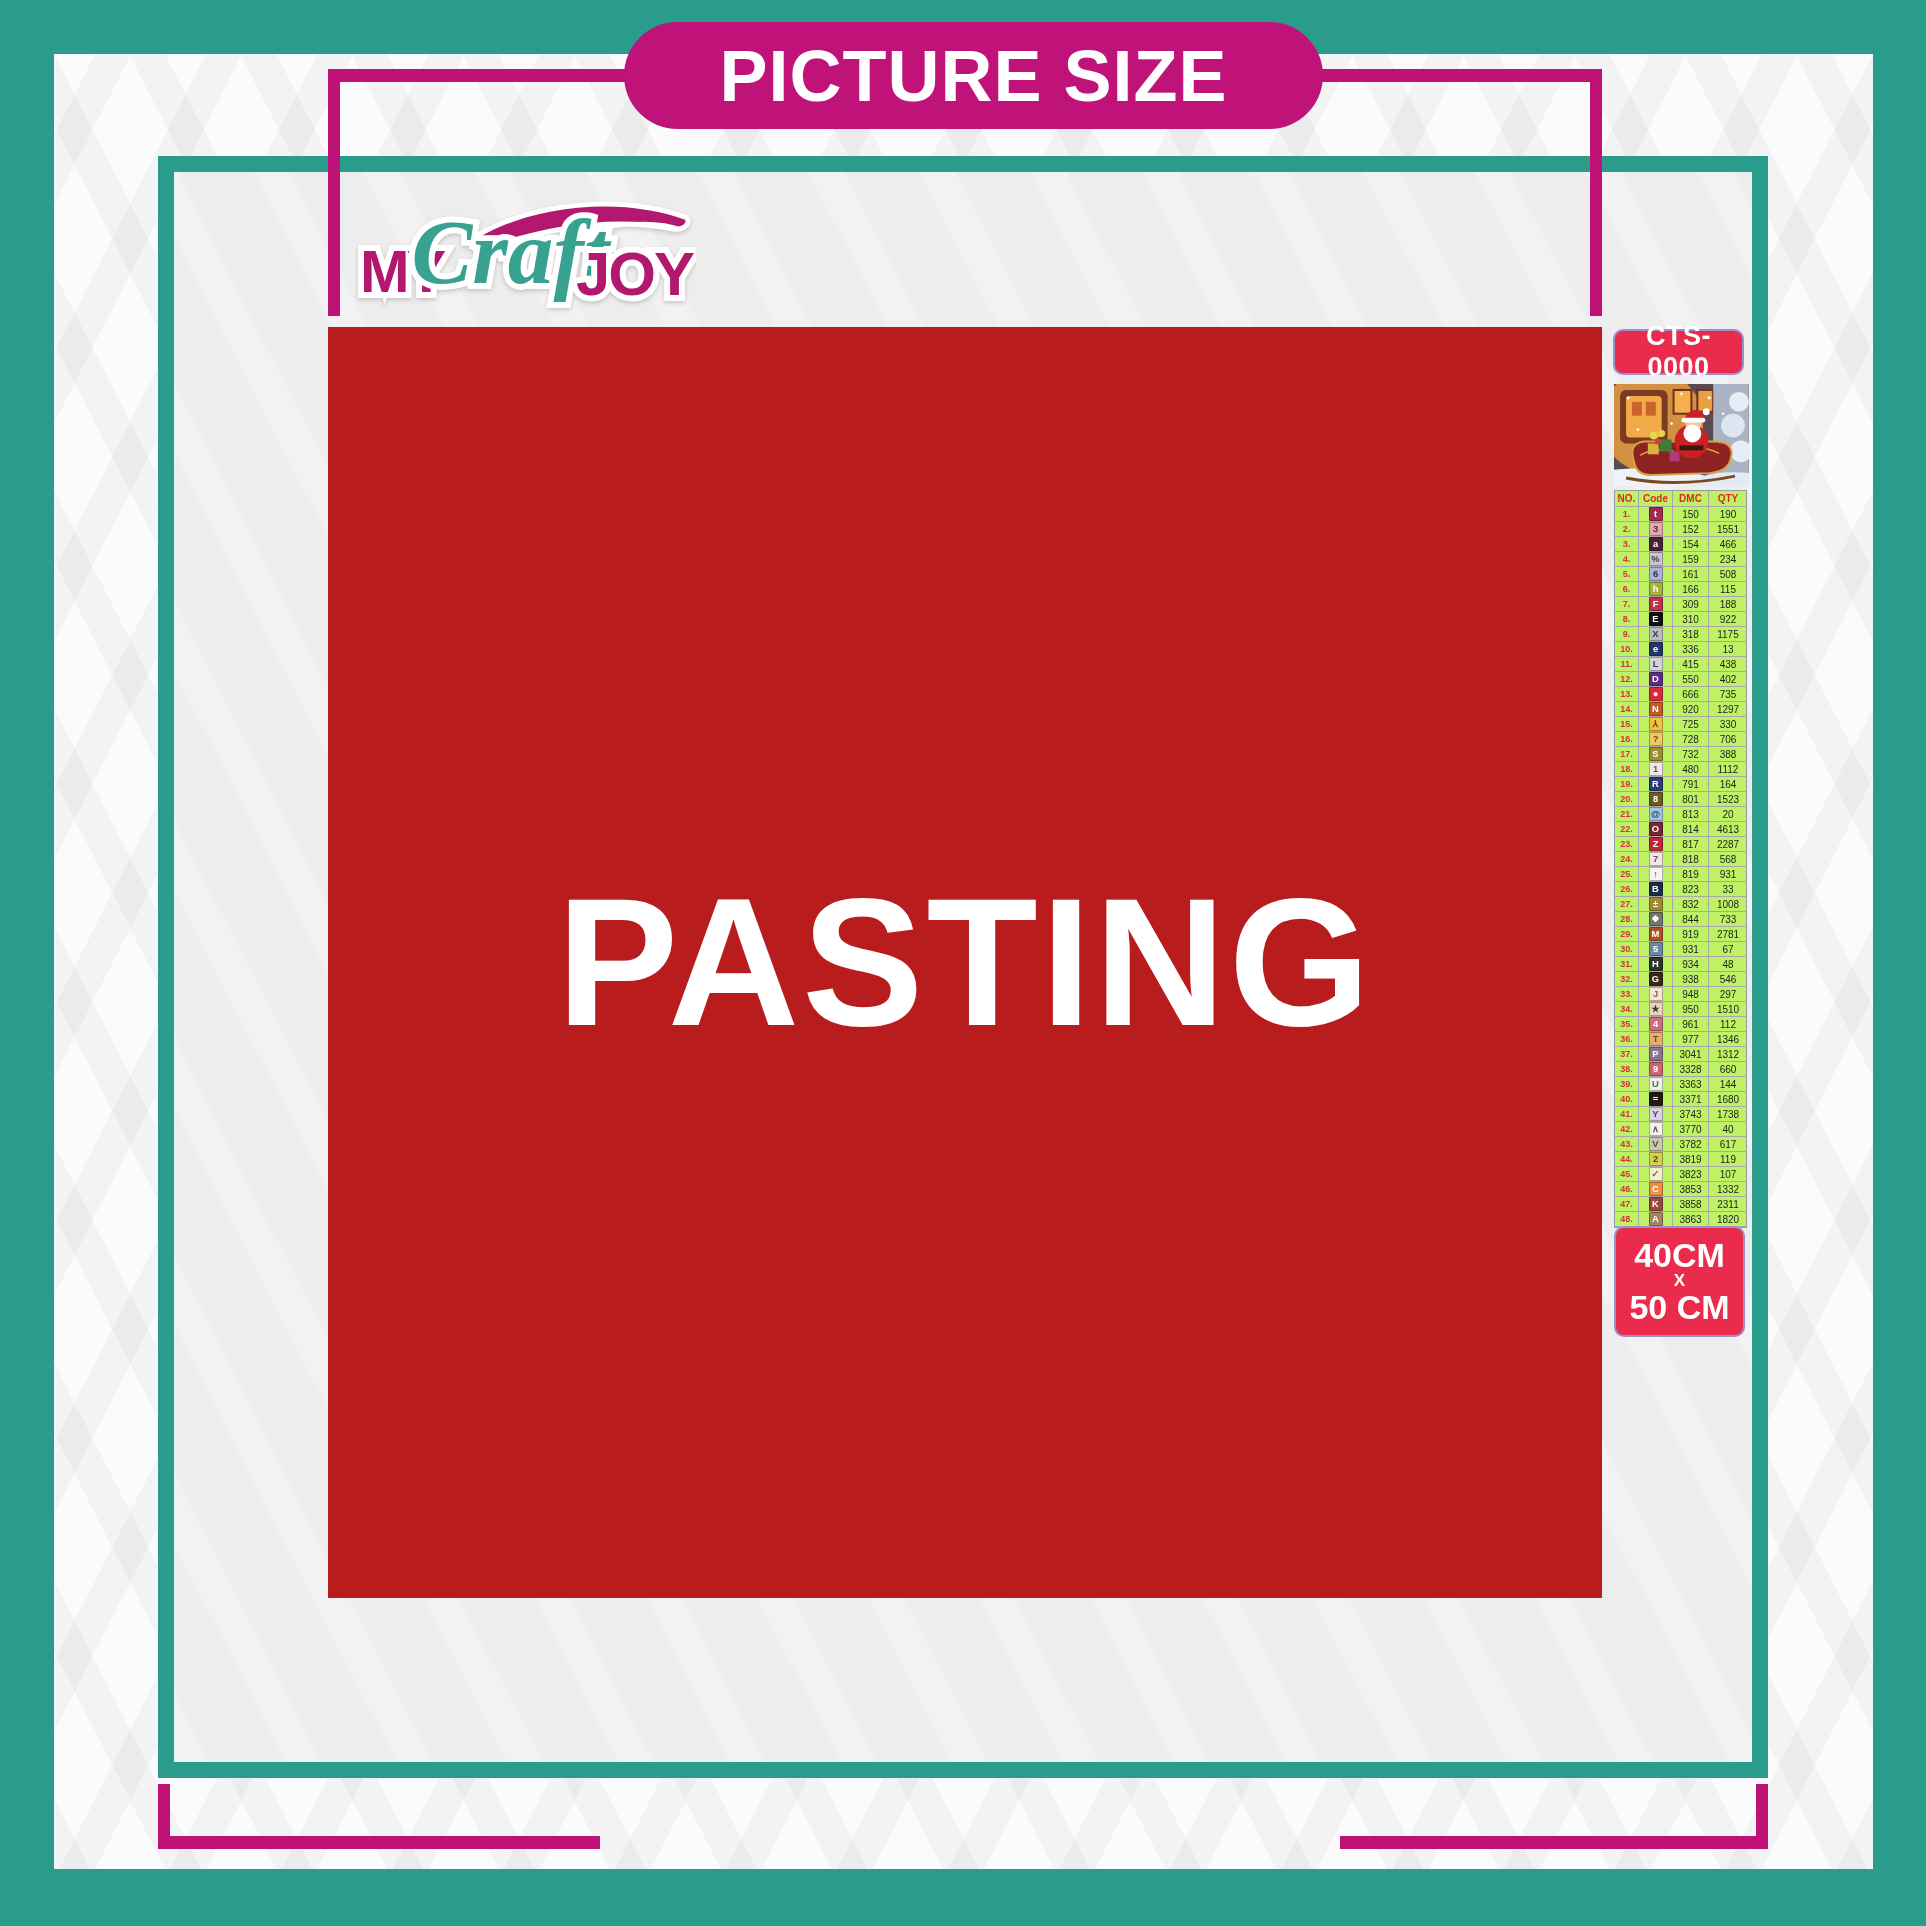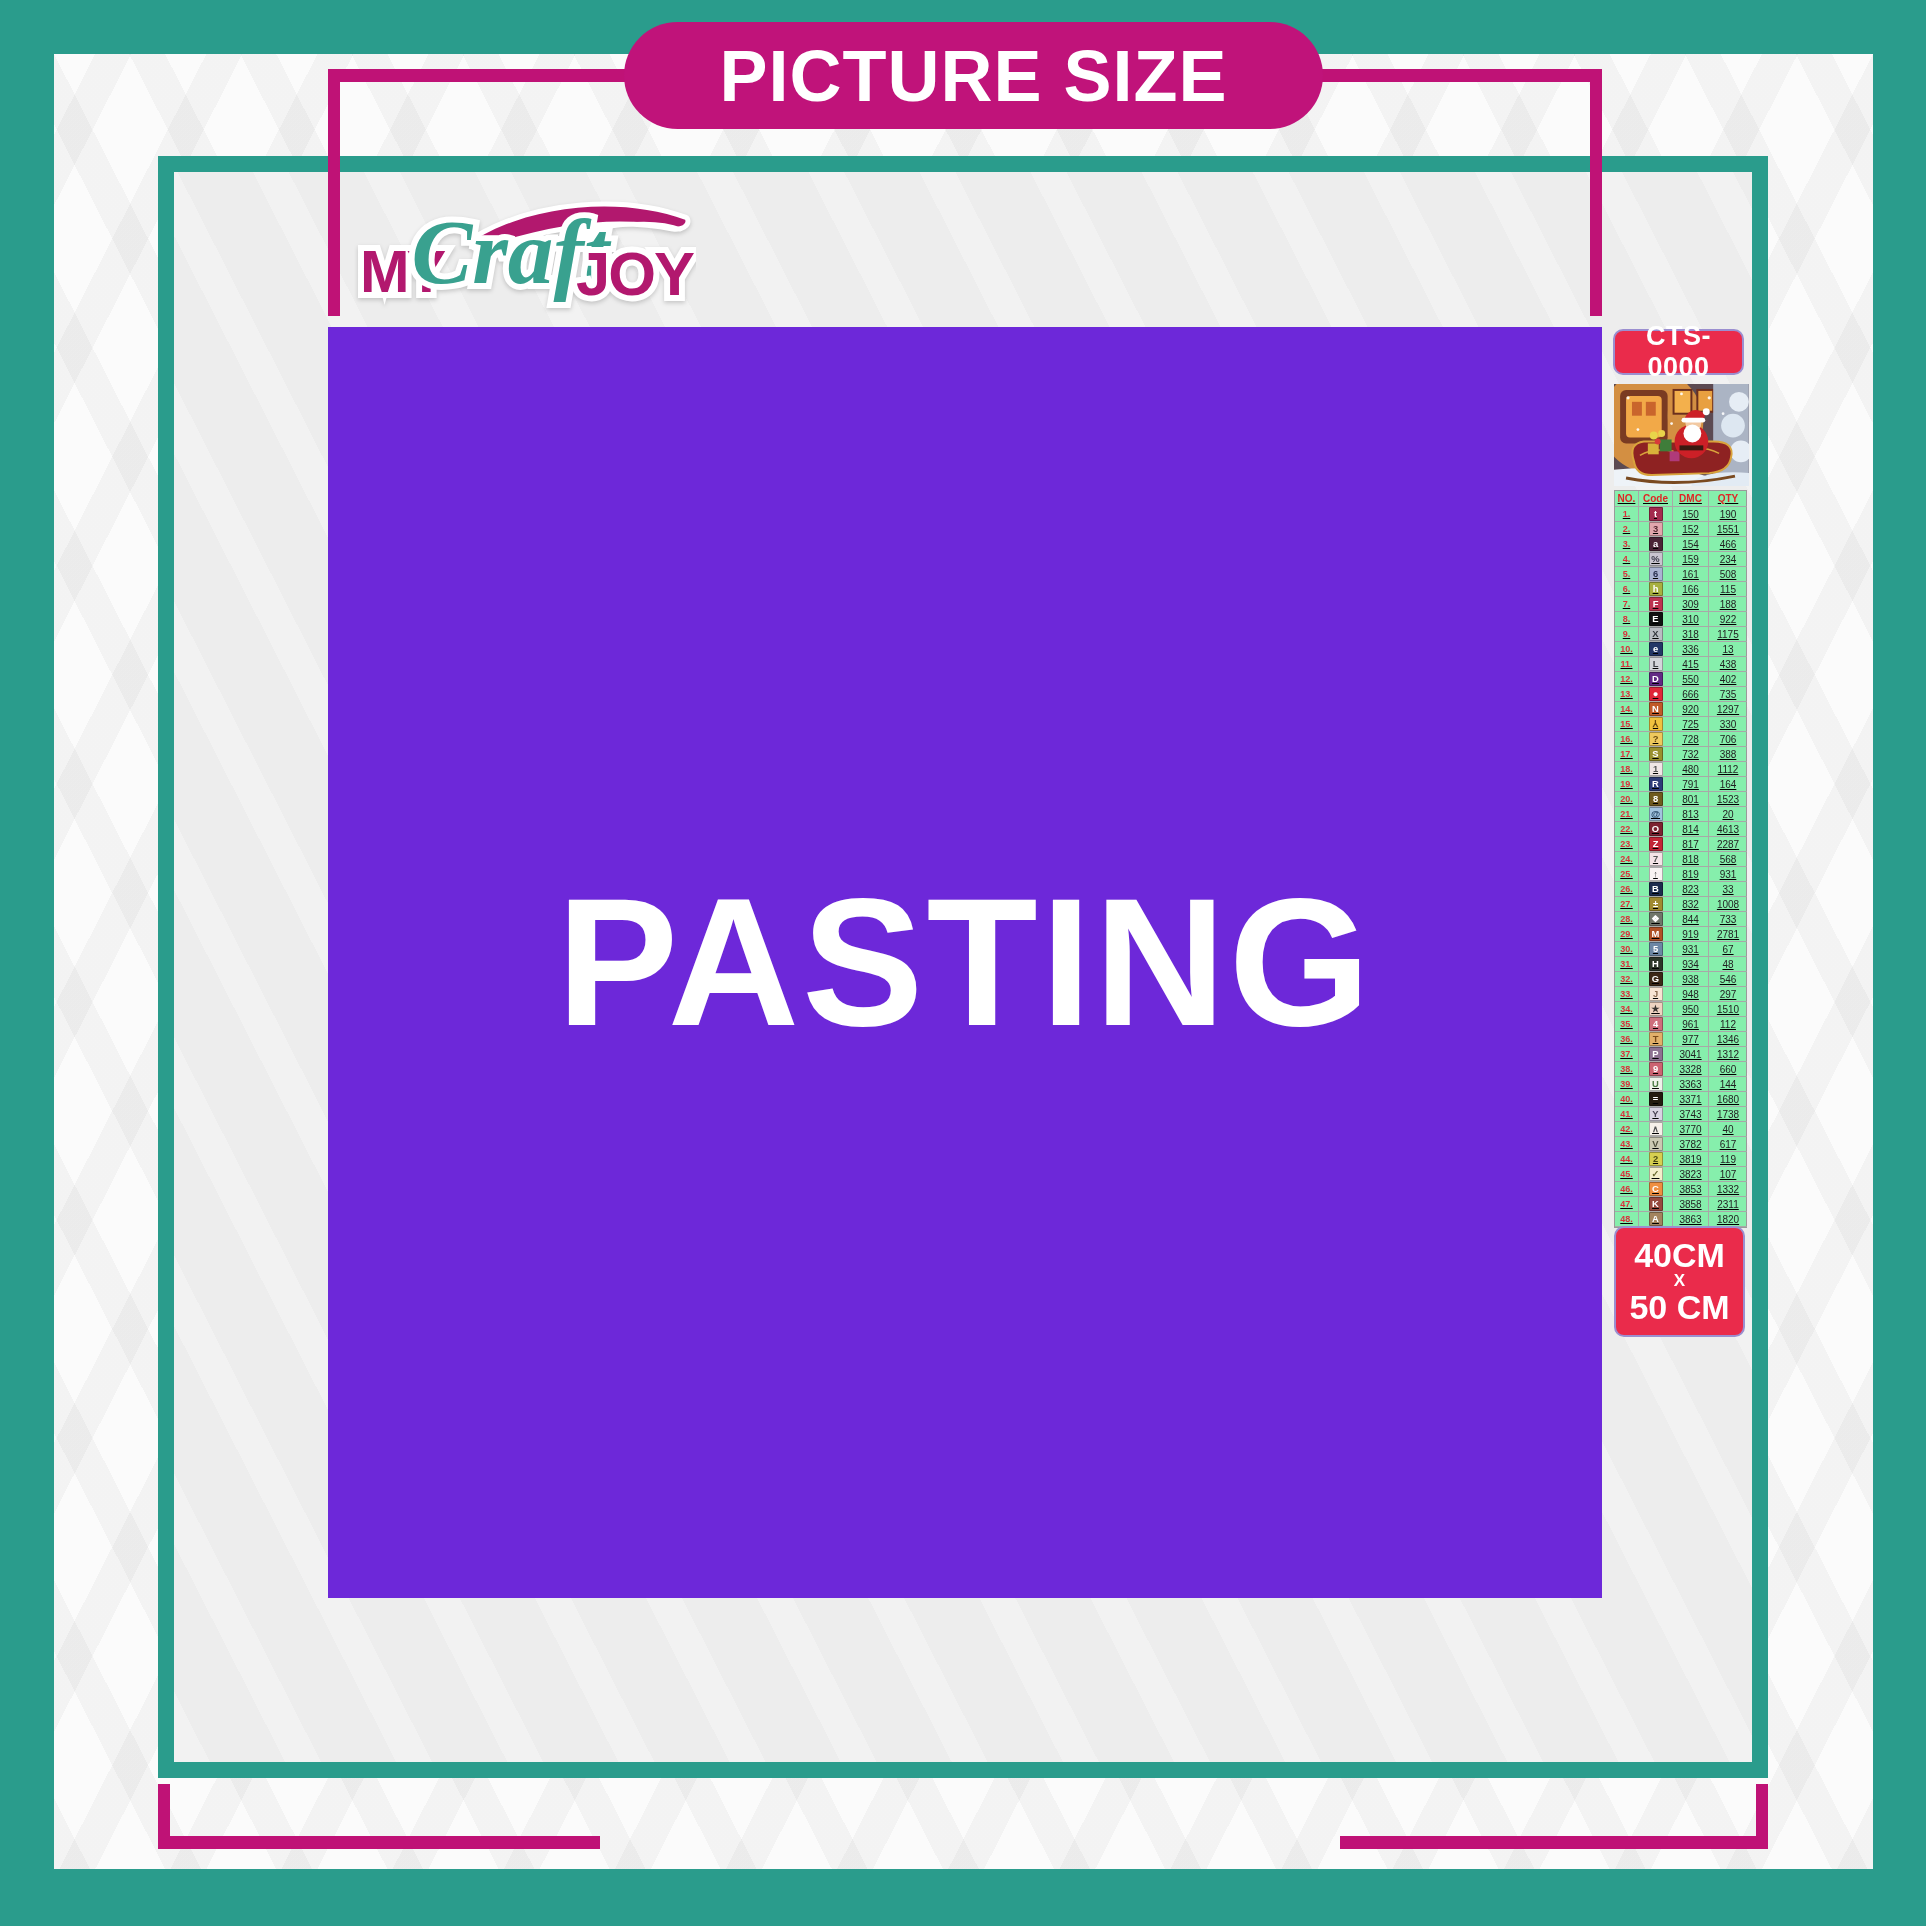--- a/index.html
+++ b/index.html
@@ -19,21 +19,21 @@
   
   .canvas-frame{
     position:absolute;left:158px;top:156px;width:1610px;height:1622px;
     box-sizing:border-box;border:16px solid #2a9c8c;
     background-color:#ededed;
     background-image:repeating-linear-gradient(63deg, rgba(255,255,255,0.30) 0 32px, transparent 32px 99px);
   }
   
   .pasting-area{
     position:absolute;left:328px;top:327px;width:1274px;height:1271px;
-    background:#6d28d9;display:flex;flex-direction:column;
+    background:#b91c1c;display:flex;flex-direction:column;
     align-items:center;justify-content:center;
   }
   .pasting-line{
     color:#ffffff;font-weight:700;font-size:182px;line-height:0.88;
     letter-spacing:3px;text-align:center;
   }
   
   .mline{position:absolute;background:#bf1276;}
   .pf-left-v  {left:328px; top:69px;  width:12px; height:247px;}
   .pf-right-v {left:1590px;top:69px;  width:12px; height:247px;}
@@ -60,21 +60,21 @@
     display:flex;align-items:center;justify-content:center;text-align:center;
   }
   .badge-cts{left:1613px;top:329px;width:131px;height:46px;font-size:27px;letter-spacing:0.5px;}
   .badge-size{left:1614px;top:1226px;width:131px;height:111px;flex-direction:column;line-height:1;}
   .badge-size .sz-big{font-size:34px;line-height:0.98;}
   .badge-size .sz-x{font-size:17px;line-height:1.1;}
   .thumb{position:absolute;left:1614px;top:384px;width:135px;height:102px;background:#6e4a38;}
   
   .legend{
     position:absolute;left:1614px;top:490px;width:133px;
-    background:#86efac;border:1px solid #9a9a9a;box-sizing:border-box;text-decoration:underline;
+    background:#bef264;border:1px solid #9a9a9a;box-sizing:border-box;
   }
   .lg-row{display:grid;grid-template-columns:24px 34px 36px 38px;height:15px;}
   .lg-row.lg-head{height:16px;}
   .lg-cell{
     border-right:1px solid #a8a8a8;border-bottom:1px solid #a8a8a8;
     display:flex;align-items:center;justify-content:center;
     font-size:10px;color:#222;overflow:hidden;
   }
   .lg-cell:last-child{border-right:none;}
   .lg-head .lg-cell{color:#e02525;font-weight:700;font-size:10px;}

